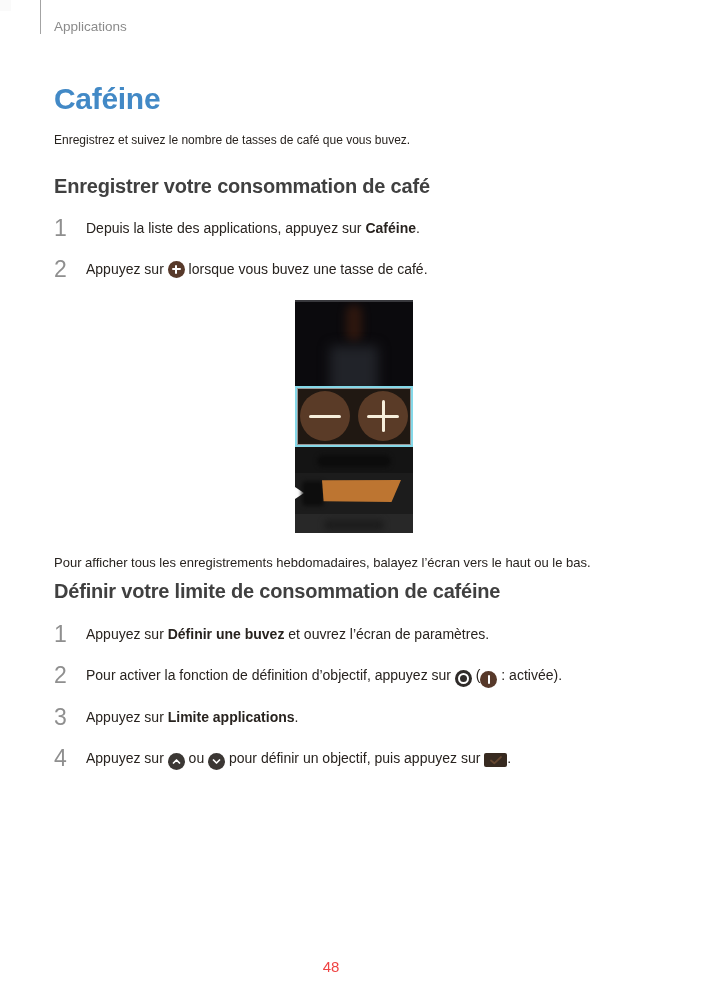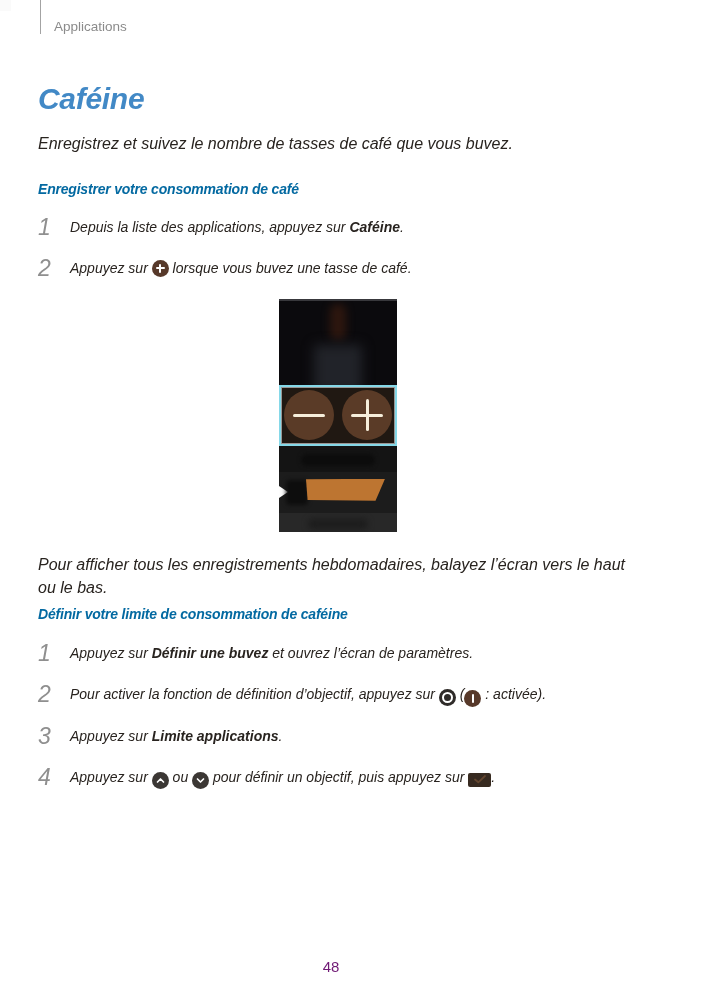--- a/index.html
+++ b/index.html
@@ -4,36 +4,36 @@
 <style>
   html,body { margin:0; padding:0; background:#ffffff; }
   .page {
     position:relative; width:662px; height:994px; background:#ffffff;
     font-family:"Liberation Sans", sans-serif; color:#28231f; overflow:hidden;
   }
   .corner-square { position:absolute; left:0; top:0; width:11px; height:11px; background:#fafafa; }
   .header-rule { position:absolute; left:40px; top:0; width:1px; height:34px; background:#a3a3a3; }
   .breadcrumb { position:absolute; left:54px; top:19px; font-size:13.5px; color:#8b8b8b; }
 
-  .content { position:absolute; left:38px; top:66px; width:600px;font-style:italic; }
+  .content { position:absolute; left:54px; top:66px; width:600px; }
 
   .title { margin:16px 0 0; font-size:30px; line-height:1.15; font-weight:700; color:#4289c6; letter-spacing:-0.3px; }
-  .intro { margin:15px 0 0; font-size:16px; line-height:1.45; }
-  h2.sec { margin:26px 0 0; font-size:14px; font-weight:700; color:#0369a1; letter-spacing:-0.2px; }
+  .intro { margin:15px 0 0; font-size:12px; line-height:1.45; }
+  h2.sec { margin:26px 0 0; font-size:20px; font-weight:700; color:#404040; letter-spacing:-0.2px; }
   h2.sec2 { margin:7px 0 0; }
 
   .steps { margin-top:20px; }
   .steps2 { margin-top:21px; }
   .step { display:flex; margin-bottom:19px; }
   .step:last-child { margin-bottom:0; }
   .step-num { flex:none; width:22px; margin-right:10px; font-size:23px; line-height:1; color:#8f8f8f; margin-top:-1px; }
   .step-body { flex:1; font-size:14px; line-height:1.45; }
   .note { margin-top:7px; }
   b { font-weight:700; }
-  .para { margin:21px 0 0; font-size:16px; line-height:1.45; }
+  .para { margin:21px 0 0; font-size:13px; line-height:1.45; }
 
   
   .ic { display:inline-flex; align-items:center; justify-content:center; width:17px; height:17px;
         border-radius:50%; vertical-align:-4px; position:relative; }
   .ic.brown { background:#57392a; }
   .ic.dark  { background:#2f2b29; }
   .ic.dark2 { background:#3b3734; }
   .ic .hbar { position:absolute; left:4px; top:7.5px; width:9px; height:2px; background:#ffffff; border-radius:1px; }
   .ic .vbar2 { position:absolute; left:7.5px; top:4px; width:2px; height:9px; background:#ffffff; border-radius:1px; }
   .ic .ring { width:7px; height:7px; border:2.2px solid #ffffff; border-radius:50%; }
@@ -58,21 +58,21 @@
   .blob1 { width:74px; height:12px; margin:8px auto 0; background:#0c0c0c; border-radius:6px; filter:blur(2px); }
   .shot-row2 { position:relative; height:41px; background:#1c1c1c; overflow:hidden; }
   .tri { position:absolute; left:0; top:14px; width:0; height:0;
          border-left:9px solid #fdfdfd; border-top:6px solid transparent; border-bottom:6px solid transparent; }
   .blob2 { position:absolute; left:7px; top:8px; width:22px; height:25px; background:#0d0d0d; border-radius:4px; filter:blur(2px); }
   .bar { position:absolute; left:27px; top:7px; width:79px; height:22px; background:#bd7531;
          clip-path:polygon(0 2%, 100% 0, 88% 100%, 2% 97%); }
   .shot-row3 { height:19px; background:#282828; overflow:hidden; }
   .blob3 { width:60px; height:10px; margin:6px auto 0; background:#1c1c1c; border-radius:5px; filter:blur(3px); }
 
-  .footer-page { position:absolute; left:0; right:0; top:958px; text-align:center; font-size:15px; color:#701a75; }
+  .footer-page { position:absolute; left:0; right:0; top:958px; text-align:center; font-size:15px; color:#ef4444; }
 </style>
 </head>
 <body>
 
 <div class="page">
   <div class="corner-square"></div>
   <div class="header-rule"></div>
   <div class="breadcrumb">Applications</div>
 
   <div class="content">

